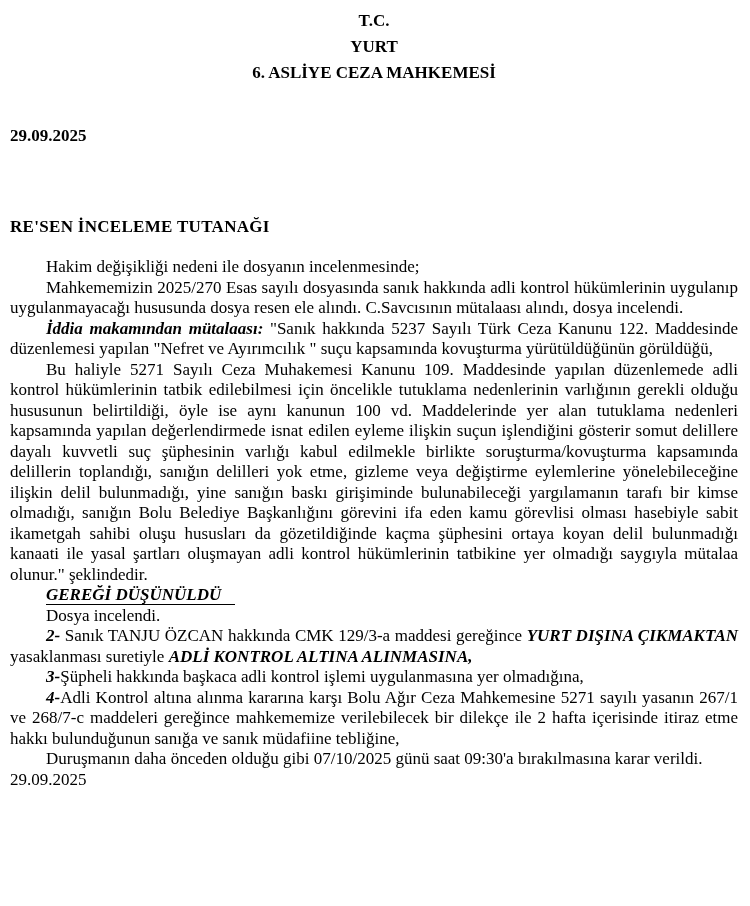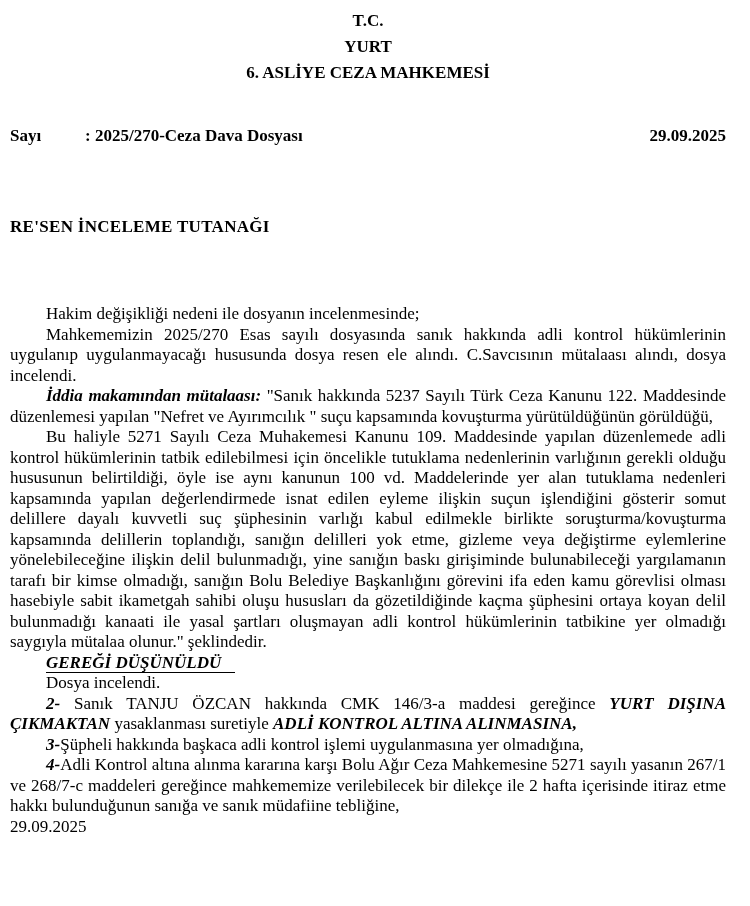--- a/index.html
+++ b/index.html
@@ -13,21 +13,21 @@
     overflow: hidden;
     color: #000;
     font-family: "Liberation Serif", "DejaVu Serif", serif;
     font-size: 17px;
     line-height: 20.5px;
   }
   .page {
     box-sizing: border-box;
     width: 750px;
     height: 906px;
-    padding: 8px 24px 0 10px;
+    padding: 8px 12px 0 10px;
     background: #ffffff;
   }
   .court-header {
     text-align: center;
     font-weight: bold;
     line-height: 26px;
   }
   .meta-row {
     margin-top: 40px;
     display: flex;
@@ -40,21 +40,21 @@
     display: inline-block;
     width: 75px;
   }
   .doc-title {
     margin-top: 70px;
     text-align: left;
     font-weight: bold;
     letter-spacing: 0.3px;
   }
   .doc-body {
-    margin-top: 67px;
+    margin-top: 20px;
   }
   .para {
     margin: 0;
     text-align: justify;
     text-justify: inter-word;
   }
   .para.indent { text-indent: 36px; }
   .b { font-weight: bold; font-style: italic; }
   .u {
     border-bottom: 1.6px solid #000;
@@ -69,35 +69,33 @@
 
 <div class="page">
 
   <div class="court-header">
     <div>T.C.</div>
     <div>YURT</div>
     <div>6. ASLİYE CEZA MAHKEMESİ</div>
   </div>
 
   <div class="meta-row">
-    <div class="meta-left">
-      <span class="meta-label">Sayı</span><span>: 2025/270-Ceza Dava Dosyası</span>
-    </div>
     <div>29.09.2025</div>
   </div>
 
   <div class="doc-title">RE'SEN İNCELEME TUTANAĞI</div>
 
   <div class="doc-body">
       <p class="para indent"><span>Hakim değişikliği nedeni ile dosyanın incelenmesinde;</span></p>
       <p class="para indent"><span>Mahkememizin 2025/270 Esas sayılı dosyasında sanık hakkında adli kontrol hükümlerinin uygulanıp uygulanmayacağı hususunda dosya resen ele alındı. C.Savcısının mütalaası alındı, dosya incelendi.</span></p>
       <p class="para indent"><span class="b">İddia makamından mütalaası: </span><span>"Sanık hakkında 5237 Sayılı Türk Ceza Kanunu 122. Maddesinde düzenlemesi yapılan "Nefret ve Ayırımcılık " suçu kapsamında kovuşturma yürütüldüğünün görüldüğü,</span></p>
       <p class="para indent"><span>Bu haliyle 5271 Sayılı Ceza Muhakemesi Kanunu 109. Maddesinde yapılan düzenlemede adli kontrol hükümlerinin tatbik edilebilmesi için öncelikle tutuklama nedenlerinin varlığının gerekli olduğu hususunun belirtildiği, öyle ise aynı kanunun 100 vd. Maddelerinde yer alan tutuklama nedenleri kapsamında yapılan değerlendirmede isnat edilen eyleme ilişkin suçun işlendiğini gösterir somut delillere dayalı kuvvetli suç şüphesinin varlığı kabul edilmekle birlikte soruşturma/kovuşturma kapsamında delillerin toplandığı, sanığın delilleri yok etme, gizleme veya değiştirme eylemlerine yönelebileceğine ilişkin delil bulunmadığı, yine sanığın baskı girişiminde bulunabileceği yargılamanın tarafı bir kimse olmadığı, sanığın Bolu Belediye Başkanlığını görevini ifa eden kamu görevlisi olması hasebiyle sabit ikametgah sahibi oluşu hususları da gözetildiğinde kaçma şüphesini ortaya koyan delil bulunmadığı kanaati ile yasal şartları oluşmayan adli kontrol hükümlerinin tatbikine yer olmadığı saygıyla mütalaa olunur." şeklindedir.</span></p>
       <p class="para indent"><span class="b u">GEREĞİ DÜŞÜNÜLDÜ</span></p>
       <p class="para indent"><span>Dosya incelendi.</span></p>
-      <p class="para indent"><span class="b">2- </span><span>Sanık TANJU ÖZCAN hakkında CMK 146/3-a maddesi gereğince </span><span class="b">YURT DIŞINA ÇIKMAKTAN</span><span> yasaklanması suretiyle </span><span class="b">ADLİ KONTROL ALTINA ALINMASINA,</span></p>
+      <p class="para indent"><span class="b">2- </span><span>Sanık TANJU ÖZCAN hakkında CMK 129/3-a maddesi gereğince </span><span class="b">YURT DIŞINA ÇIKMAKTAN</span><span> yasaklanması suretiyle </span><span class="b">ADLİ KONTROL ALTINA ALINMASINA,</span></p>
       <p class="para indent"><span class="b">3-</span><span>Şüpheli hakkında başkaca adli kontrol işlemi uygulanmasına yer olmadığına,</span></p>
       <p class="para indent"><span class="b">4-</span><span>Adli Kontrol altına alınma kararına karşı Bolu Ağır Ceza Mahkemesine 5271 sayılı yasanın 267/1 ve 268/7-c maddeleri gereğince mahkememize verilebilecek bir dilekçe ile 2 hafta içerisinde itiraz etme hakkı bulunduğunun sanığa ve sanık müdafiine tebliğine,</span></p>
+      <p class="para indent"><span>Duruşmanın daha önceden olduğu gibi 07/10/2025 günü saat 09:30'a bırakılmasına karar verildi.</span></p>
     </div>
 
   <p class="para footer-date">29.09.2025</p>
 
 </div>
 
 </body></html>

